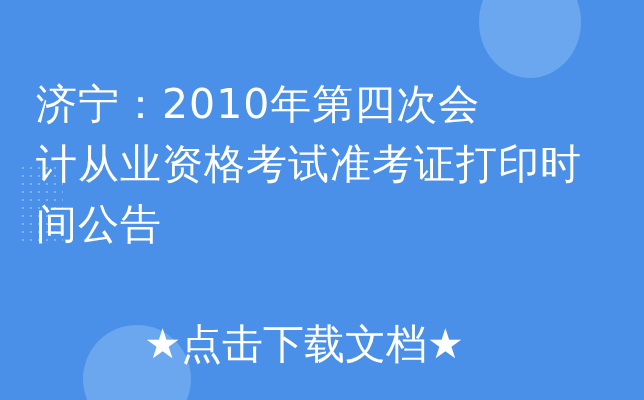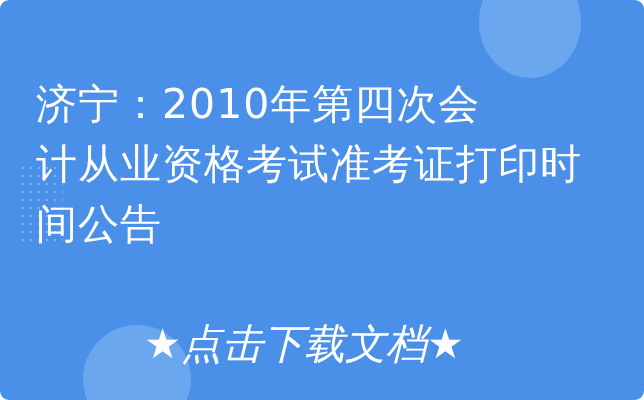--- a/index.html
+++ b/index.html
@@ -8,21 +8,20 @@
     background: #ffffff;
   }
 
   #poster {
     position: relative;
     width: 644px;
     height: 400px;
     overflow: hidden;
     background: #4a90e8;
     font-family: "Liberation Sans", "DejaVu Sans", sans-serif;
-    border-radius: 9px;
     -webkit-font-smoothing: antialiased;
   }
 
   
   .deco-circle {
     position: absolute;
     border-radius: 50%;
     background: #6aa7ef;
     pointer-events: none;
   }
@@ -76,21 +75,20 @@
   #cta-row {
     position: absolute;
     left: 0;
     top: 312px;
     width: 608px;
     height: 64px;
     display: flex;
     align-items: center;
     justify-content: center;
     cursor: pointer;
-    font-style: italic;
   }
 
   #cta-text {
     color: #ffffff;
     font-size: 41px;
     line-height: 64px;
     letter-spacing: 0px;
     white-space: nowrap;
     font-family: "DejaVu Sans", "Liberation Sans", sans-serif;
   }

